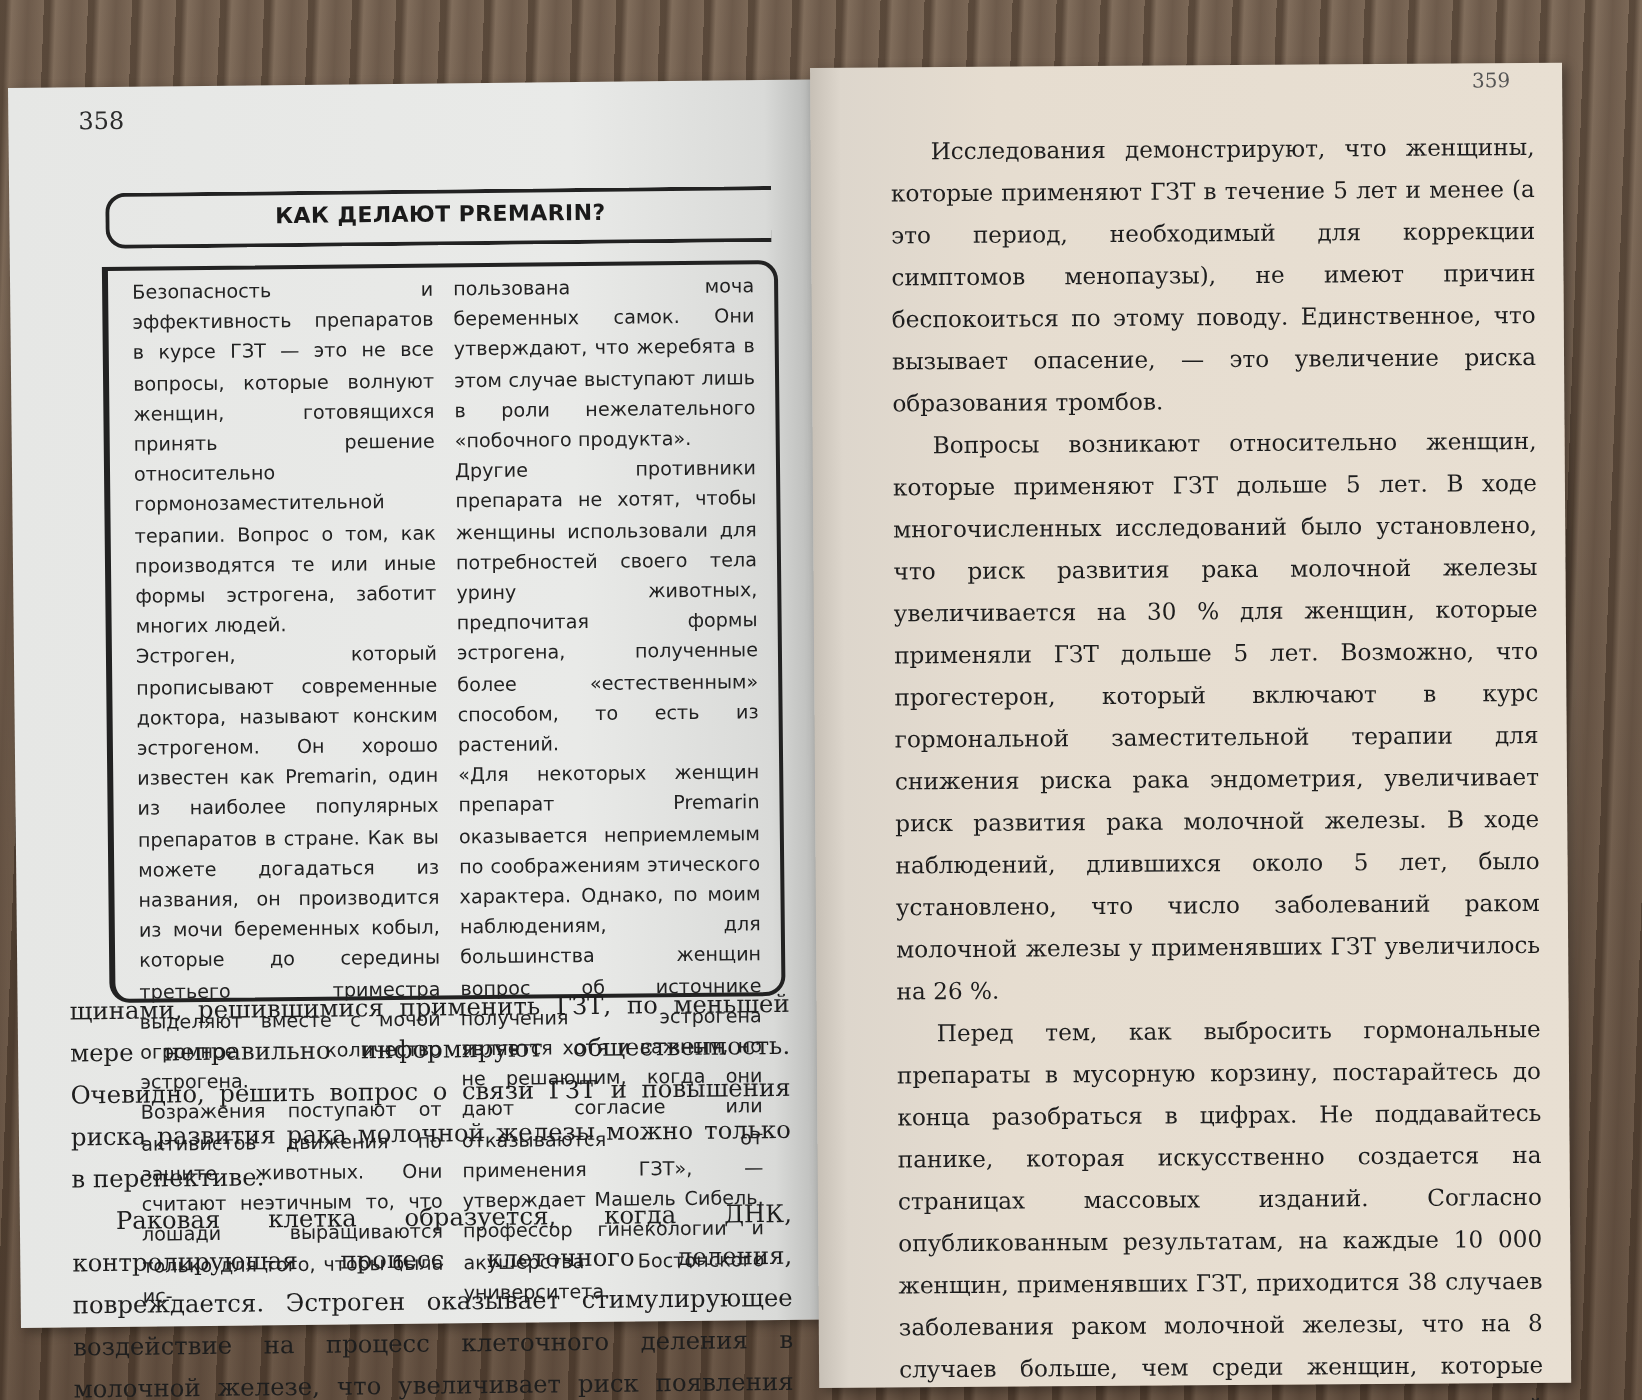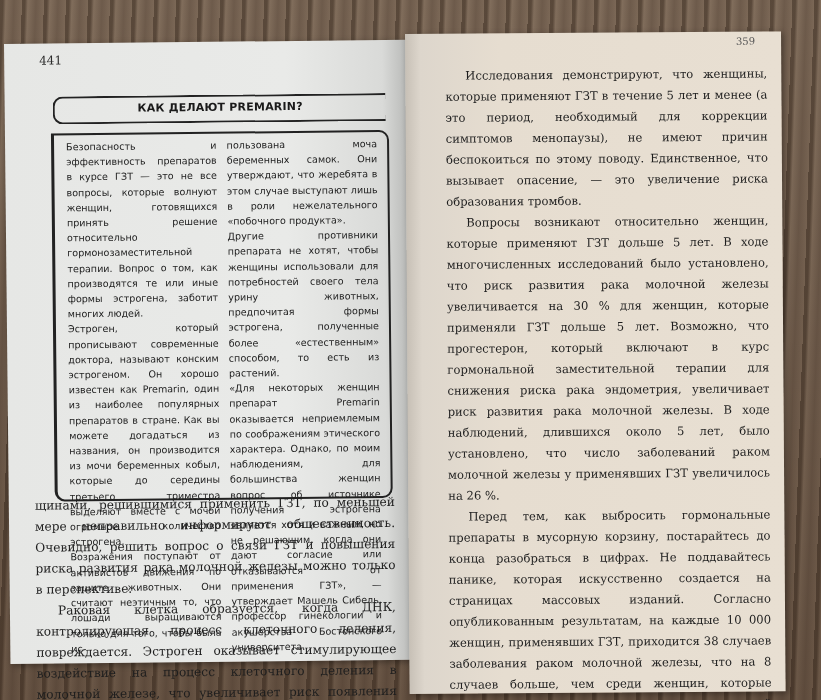--- a/index.html
+++ b/index.html
@@ -66,21 +66,21 @@
   .right-text {
     position: absolute; left: 40px; top: 32px; width: 322px;
     font-size: 11.6px; line-height: 21px; color: #1e1e1e; text-align: justify;
   }
   .right-text p { margin: 0; text-indent: 20px; }
 </style>
 </head>
 <body>
 
 <div class="page page-left">
-  <div class="page-num">441</div>
+  <div class="page-num">358</div>
 
   <div class="box-header">
     <div class="box-title">КАК ДЕЛАЮТ PREMARIN?</div>
   </div>
 
   <div class="box-body">
     <div class="box-cols">
       <div class="box-col">
         <p>Безопасность и эффективность препаратов в курсе ГЗТ — это не все вопросы, которые волнуют женщин, готовящихся принять решение относительно гормонозаместительной терапии. Вопрос о том, как производятся те или иные формы эстрогена, заботит многих людей.</p>
         <p>Эстроген, который прописывают современные доктора, называют конским эстрогеном. Он хорошо известен как Premarin, один из наиболее популярных препаратов в стране. Как вы можете догадаться из названия, он производится из мочи беременных кобыл, которые до середины третьего триместра выделяют вместе с мочой огромное количество эстрогена.</p>

